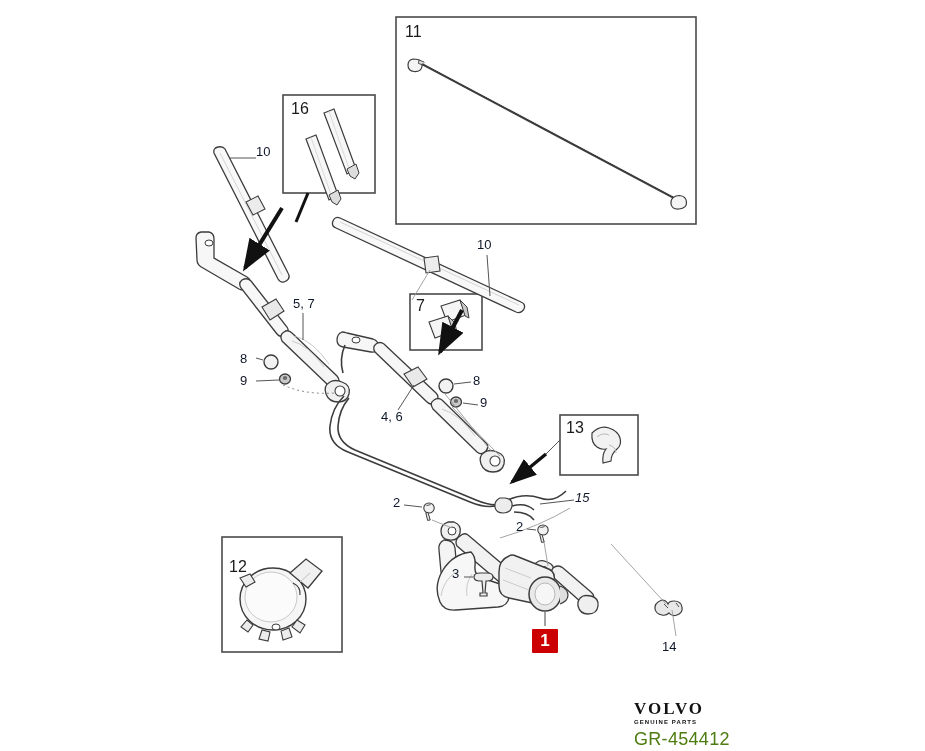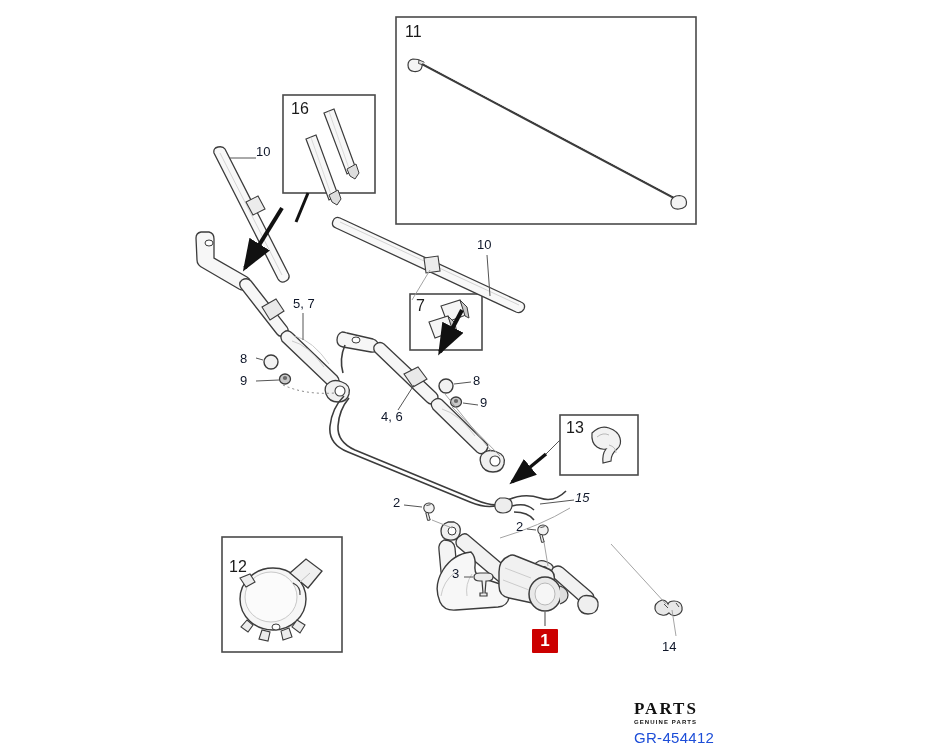--- a/index.html
+++ b/index.html
@@ -76,22 +76,22 @@
     letter-spacing: 1.1px;
     color: #111111;
     margin-top: 2px;
     line-height: 1;
   }
   #part-number {
     position: absolute;
     left: 634px;
     top: 729px;
     font-family: "Liberation Sans", sans-serif;
-    font-size: 15px;
-    color: #1d4ed8;
+    font-size: 18px;
+    color: #4d7c0f;
     letter-spacing: 0.3px;
   }
 </style>
 </head>
 <body>
 
 <div id="diagram-root">
 
   <svg class="diagram" viewBox="0 0 925 751">
     <defs>
@@ -317,18 +317,18 @@
   <div class="callout-label" style="left:381px; top:410px;text-align:center;">4, 6</div>
   <div class="callout-label" style="left:393px; top:496px;">2</div>
   <div class="callout-label" style="left:575px; top:491px;font-style:italic;">15</div>
   <div class="callout-label" style="left:516px; top:520px;">2</div>
   <div class="callout-label" style="left:452px; top:567px;">3</div>
   <div class="callout-label" style="left:662px; top:640px;">14</div>
 
   <div class="highlight-badge" style="left:532px; top:629px;">1</div>
 
   <div id="brand-block">
-    <div class="volvo-word">PARTS</div>
+    <div class="volvo-word">VOLVO</div>
     <div class="volvo-sub">GENUINE PARTS</div>
   </div>
   <div id="part-number">GR-454412</div>
 
 </div>
 
 </body></html>

